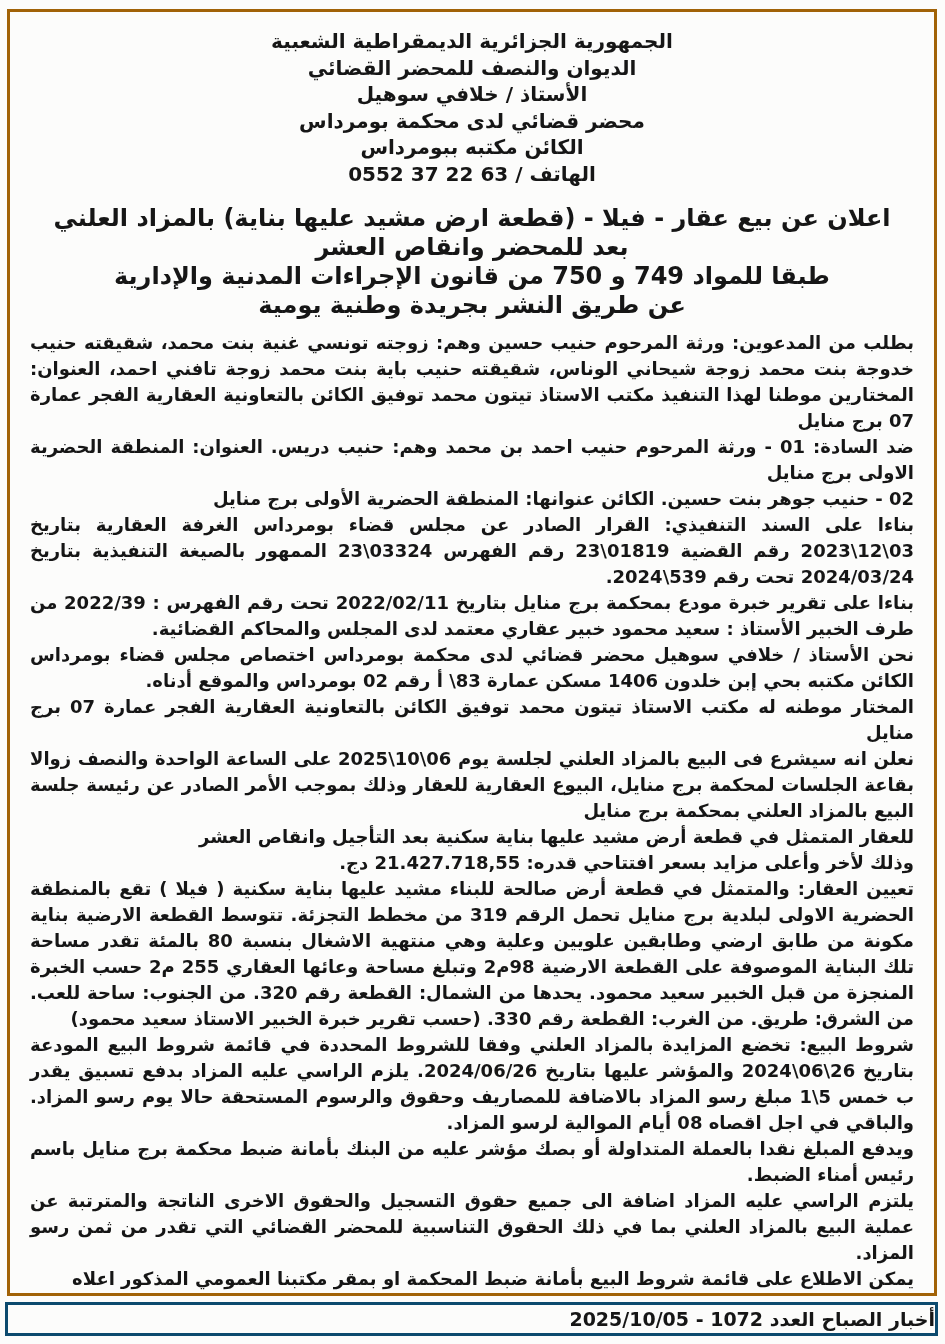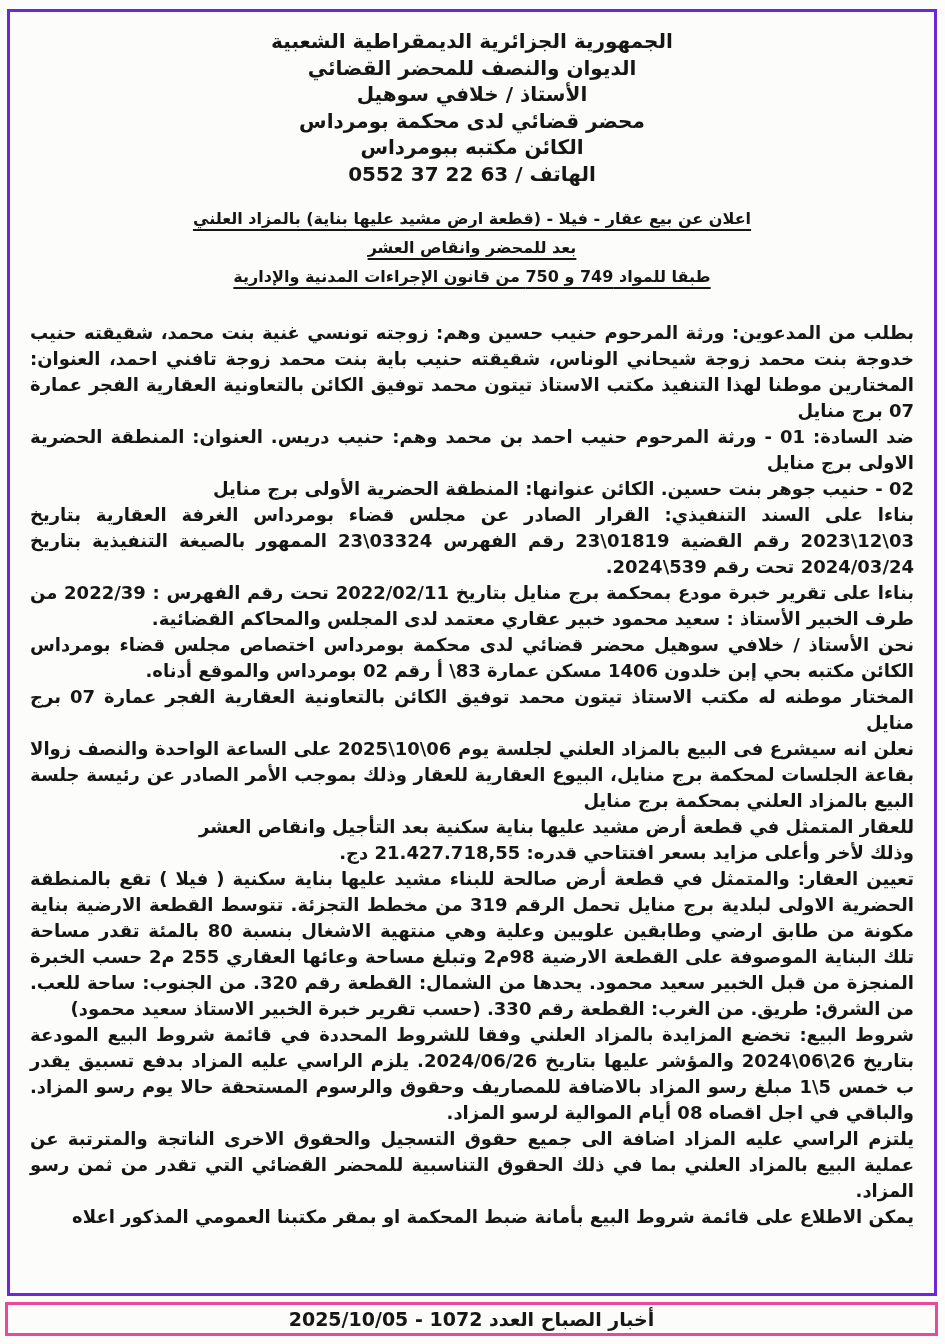--- a/index.html
+++ b/index.html
@@ -17,65 +17,64 @@
     color: #161616;
     direction: rtl;
     overflow: hidden;
   }
   .main-box {
     position: absolute;
     top: 9px;
     left: 7px;
     right: 8px;
     bottom: 48px;
-    border: 3px solid #6d28d9;
+    border: 3px solid #a16207;
     padding: 10px 20px 8px 20px;
     box-sizing: border-box;
     overflow: hidden;
   }
   .header-block {
     margin-top: 6px;
     text-align: center;
   }
   .hline {
     font-size: 20px;
     line-height: 26.5px;
     white-space: nowrap;
   }
   .title-block {
     margin-top: 17px;
     text-align: center;
   }
   .tline {
-    font-size: 16px;
+    font-size: 24px;
     line-height: 29px;
-    text-decoration: underline;
     text-decoration-thickness: 2px;
     text-underline-offset: 5px;
   }
   .body-block {
-    margin-top: 29px;
+    margin-top: 10px;
   }
   .para {
     margin: 0;
     font-size: 18px;
     line-height: 26px;
     text-align: justify;
     text-align-last: right;
   }
   .footer-box {
     position: absolute;
     left: 5px;
     right: 7px;
     bottom: 8px;
     height: 28px;
-    border: 3px solid #ec4899;
+    border: 3px solid #0c4a6e;
     display: flex;
     align-items: center;
-    justify-content: center;
+    justify-content: flex-start;
   }
   .footer-text {
     font-size: 19px;
     line-height: 28px;
     white-space: nowrap;
   }
 </style>
 </head>
 <body>
 
@@ -89,35 +88,37 @@
       <div class="hline">الأستاذ / خلافي سوهيل</div>
       <div class="hline">محضر قضائي لدى محكمة بومرداس</div>
       <div class="hline">الكائن مكتبه ببومرداس</div>
       <div class="hline">الهاتف / 63 22 37 0552</div>
     </div>
 
     <div class="title-block">
       <div class="tline">اعلان عن بيع عقار - فيلا - (قطعة ارض مشيد عليها بناية) بالمزاد العلني</div>
       <div class="tline">بعد للمحضر وانقاص العشر</div>
       <div class="tline">طبقا للمواد 749 و 750 من قانون الإجراءات المدنية والإدارية</div>
+      <div class="tline">عن طريق النشر بجريدة وطنية يومية</div>
     </div>
 
     <div class="body-block">
       <p class="para">بطلب من المدعوين: ورثة المرحوم حنيب حسين وهم: زوجته تونسي غنية بنت محمد، شقيقته حنيب خدوجة بنت محمد زوجة شيحاني الوناس، شقيقته حنيب باية بنت محمد زوجة تافني احمد، العنوان: المختارين موطنا لهذا التنفيذ مكتب الاستاذ تيتون محمد توفيق الكائن بالتعاونية العقارية الفجر عمارة 07 برج منايل</p>
       <p class="para">ضد السادة: 01 - ورثة المرحوم حنيب احمد بن محمد وهم: حنيب دريس. العنوان: المنطقة الحضرية الاولى برج منايل</p>
       <p class="para">02 - حنيب جوهر بنت حسين. الكائن عنوانها: المنطقة الحضرية الأولى برج منايل</p>
       <p class="para">بناءا على السند التنفيذي: القرار الصادر عن مجلس قضاء بومرداس الغرفة العقارية بتاريخ 03\12\2023 رقم القضية 01819\23 رقم الفهرس 03324\23 الممهور بالصيغة التنفيذية بتاريخ 2024/03/24 تحت رقم 539\2024.</p>
       <p class="para">بناءا على تقرير خبرة مودع بمحكمة برج منايل بتاريخ 2022/02/11 تحت رقم الفهرس : 2022/39 من طرف الخبير الأستاذ : سعيد محمود خبير عقاري معتمد لدى المجلس والمحاكم القضائية.</p>
       <p class="para">نحن الأستاذ / خلافي سوهيل محضر قضائي لدى محكمة بومرداس اختصاص مجلس قضاء بومرداس الكائن مكتبه بحي إبن خلدون 1406 مسكن عمارة 83\ أ رقم 02 بومرداس والموقع أدناه.</p>
       <p class="para">المختار موطنه له مكتب الاستاذ تيتون محمد توفيق الكائن بالتعاونية العقارية الفجر عمارة 07 برج منايل</p>
       <p class="para">نعلن انه سيشرع فى البيع بالمزاد العلني لجلسة يوم 06\10\2025 على الساعة الواحدة والنصف زوالا بقاعة الجلسات لمحكمة برج منايل، البيوع العقارية للعقار وذلك بموجب الأمر الصادر عن رئيسة جلسة البيع بالمزاد العلني بمحكمة برج منايل</p>
       <p class="para">للعقار المتمثل في قطعة أرض مشيد عليها بناية سكنية بعد التأجيل وانقاص العشر</p>
       <p class="para">وذلك لأخر وأعلى مزايد بسعر افتتاحي قدره: 21.427.718,55 دج.</p>
       <p class="para">تعيين العقار: والمتمثل في قطعة أرض صالحة للبناء مشيد عليها بناية سكنية ( فيلا ) تقع بالمنطقة الحضرية الاولى لبلدية برج منايل تحمل الرقم 319 من مخطط التجزئة. تتوسط القطعة الارضية بناية مكونة من طابق ارضي وطابقين علويين وعلية وهي منتهية الاشغال بنسبة 80 بالمئة تقدر مساحة تلك البناية الموصوفة على القطعة الارضية 98م2 وتبلغ مساحة وعائها العقاري 255 م2 حسب الخبرة المنجزة من قبل الخبير سعيد محمود. يحدها من الشمال: القطعة رقم 320. من الجنوب: ساحة للعب. من الشرق: طريق. من الغرب: القطعة رقم 330. (حسب تقرير خبرة الخبير الاستاذ سعيد محمود)</p>
       <p class="para">شروط البيع: تخضع المزايدة بالمزاد العلني وفقا للشروط المحددة في قائمة شروط البيع المودعة بتاريخ 26\06\2024 والمؤشر عليها بتاريخ 2024/06/26. يلزم الراسي عليه المزاد بدفع تسبيق يقدر ب خمس 5\1 مبلغ رسو المزاد بالاضافة للمصاريف وحقوق والرسوم المستحقة حالا يوم رسو المزاد. والباقي في اجل اقصاه 08 أيام الموالية لرسو المزاد.</p>
+      <p class="para">ويدفع المبلغ نقدا بالعملة المتداولة أو بصك مؤشر عليه من البنك بأمانة ضبط محكمة برج منايل باسم رئيس أمناء الضبط.</p>
       <p class="para">يلتزم الراسي عليه المزاد اضافة الى جميع حقوق التسجيل والحقوق الاخرى الناتجة والمترتبة عن عملية البيع بالمزاد العلني بما في ذلك الحقوق التناسبية للمحضر القضائي التي تقدر من ثمن رسو المزاد.</p>
       <p class="para">يمكن الاطلاع على قائمة شروط البيع بأمانة ضبط المحكمة او بمقر مكتبنا العمومي المذكور اعلاه</p>
 
     </div>
 
   </div>
 
   <div class="footer-box">
     <span class="footer-text">أخبار الصباح العدد 1072 - 2025/10/05</span>
   </div>

